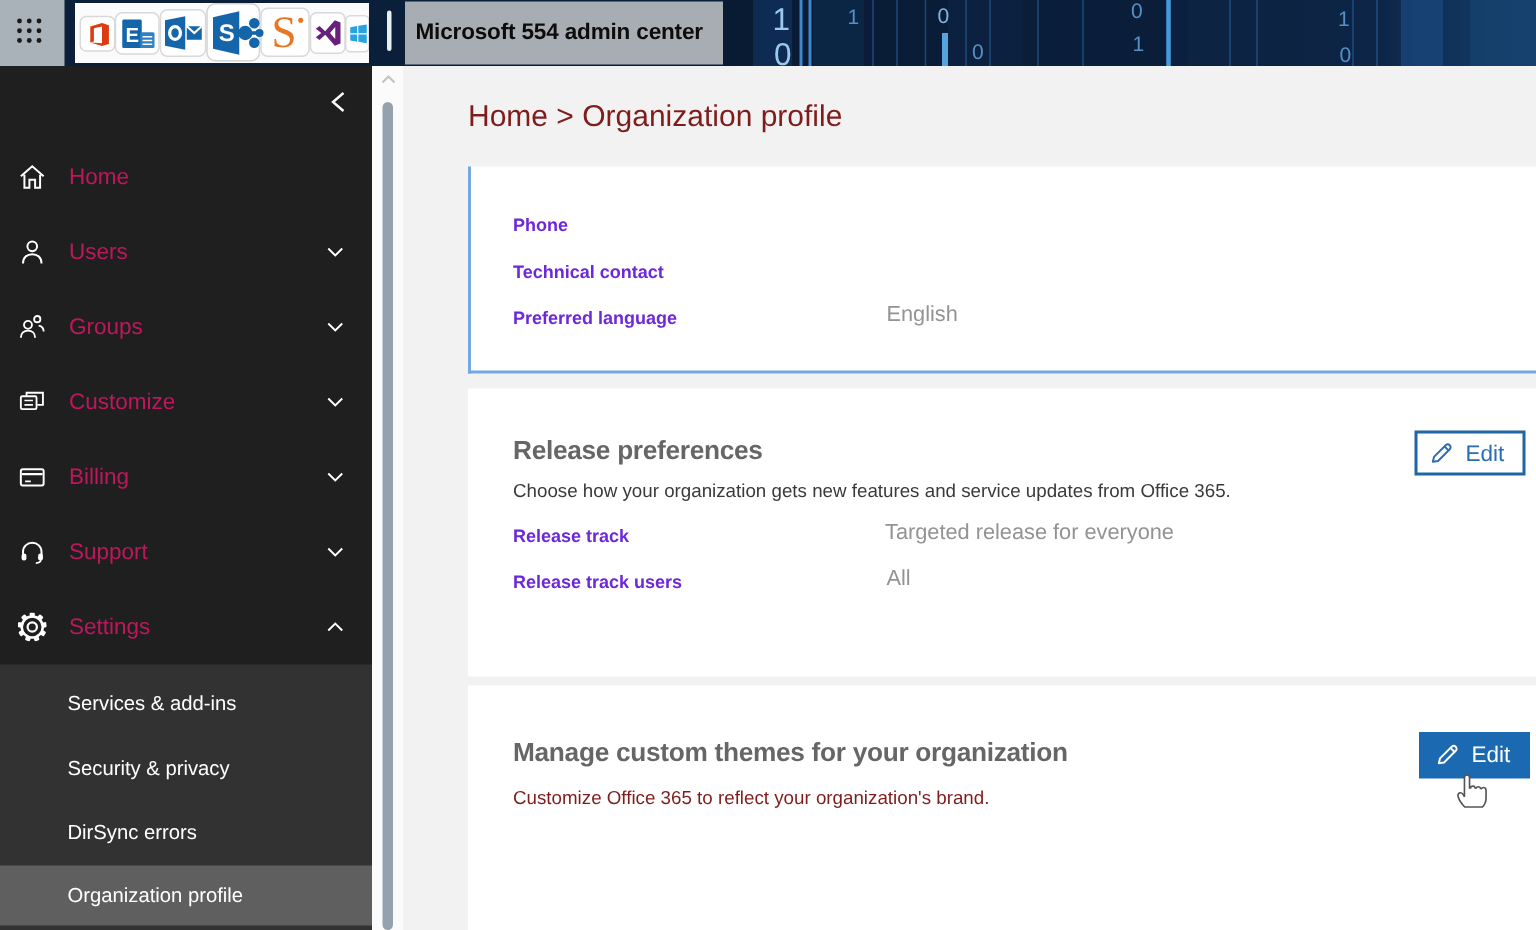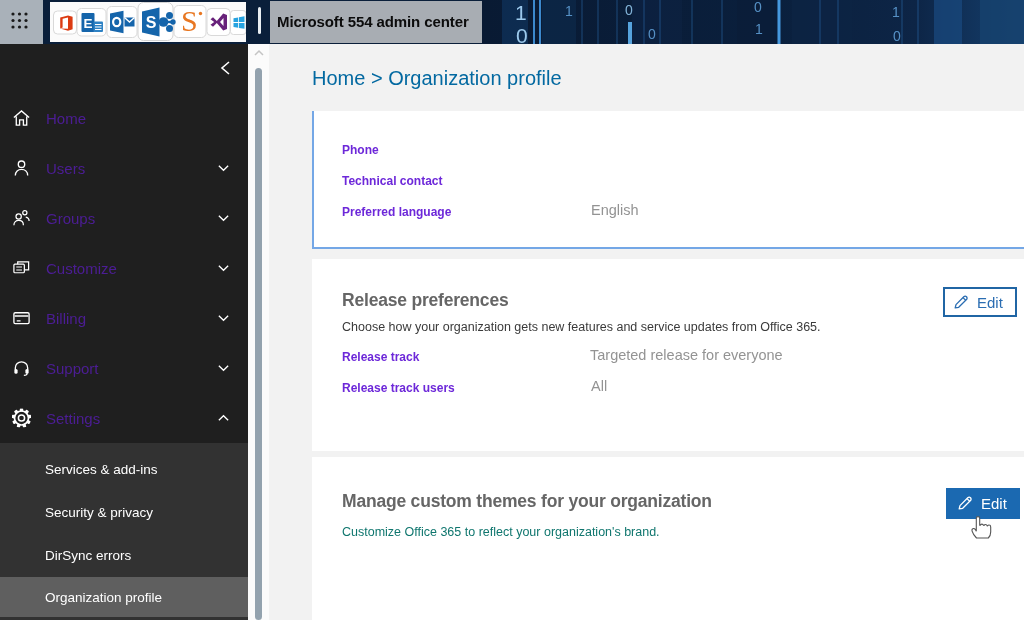--- a/index.html
+++ b/index.html
@@ -1,16 +1,16 @@
 <!DOCTYPE html>
 <html><head><meta charset="utf-8"><style>
 *{margin:0;padding:0;box-sizing:border-box}
 html,body{width:1024px;height:620px;overflow:hidden;font-family:"Liberation Sans",sans-serif;background:#f2f2f2}
 .abs{position:absolute}
-.navitem{position:absolute;left:0;width:248px;height:40px;color:#4c1d95;font-size:15px}
+.navitem{position:absolute;left:0;width:248px;height:40px;color:#be185d;font-size:15px}
 .navlabel{position:absolute;left:46px;top:50%;transform:translateY(-50%)}
 .navicon{position:absolute;left:12px;top:50%;transform:translateY(-50%);width:19px;height:19px}
 .chev{position:absolute;right:18px;top:50%;transform:translateY(-50%);width:13px;height:13px}
 .subitem{position:absolute;left:0;width:280px;height:40px;color:#fff;font-size:13.5px}
 .sublabel{position:absolute;left:45px;top:50%;transform:translateY(-50%)}
 .lbl{font-weight:bold;font-size:12px;color:#6d28d9}
 .val{font-size:14.5px;color:#939393}
 </style></head>
 <body>
 
@@ -249,21 +249,21 @@
   </div>
 
 <div class="abs" style="left:248px;top:44px;width:21px;height:576px;background:#fbfbfb"></div>
 <svg class="abs" style="left:254px;top:49px" width="10" height="8" viewBox="0 0 10 8">
     <path d="M1 6 L5 2 L9 6" fill="none" stroke="#c4c4c4" stroke-width="1.5"></path>
   </svg>
 <div class="abs" style="left:255px;top:68px;width:7px;height:552px;background:#93a2ae;border-radius:4px"></div>
 
 <div class="abs" style="left:269px;top:44px;width:755px;height:576px;background:#f2f2f2"></div>
 
-<div class="abs" style="left:312px;top:67px;font-size:20px;color:#0369a1">Home &gt; Organization profile</div>
+<div class="abs" style="left:312px;top:67px;font-size:20px;color:#7f1d1d">Home &gt; Organization profile</div>
 
 <div class="abs" style="left:312px;top:111px;width:714px;height:138px;background:#fff;border:2px solid #74a7e6;border-right:none;border-top:none"></div>
 <div class="abs lbl" style="left:342px;top:143px">Phone</div>
 <div class="abs lbl" style="left:342px;top:174px">Technical contact</div>
 <div class="abs lbl" style="left:342px;top:205px">Preferred language</div>
 <div class="abs val" style="left:591px;top:202px">English</div>
 
 <div class="abs" style="left:312px;top:259px;width:712px;height:192px;background:#fff"></div>
 <div class="abs" style="left:342px;top:290px;font-size:17.5px;font-weight:bold;color:#666;letter-spacing:-0.2px">Release preferences</div>
 <div class="abs" style="left:342px;top:320px;font-size:12.5px;color:#3a3a3a">Choose how your organization gets new features and service updates from Office 365.</div>
@@ -274,21 +274,21 @@
 
 <div class="abs" style="left:943px;top:287px;width:74px;height:30px;background:#fff;border:2px solid #2065a4"></div>
 <svg class="abs" style="left:952px;top:293px" width="18" height="18" viewBox="0 0 18 18">
     <path d="M3.2 14.8 L4 11.6 L11.8 3.8 A1.9 1.9 0 0 1 14.5 6.5 L6.7 14.3 L3.2 14.8 Z" fill="none" stroke="#2a6db2" stroke-width="1.3" stroke-linejoin="round"></path>
     <path d="M11 4.6 L13.7 7.3" stroke="#2a6db2" stroke-width="1.3"></path>
   </svg>
 <div class="abs" style="left:977px;top:294px;font-size:15px;color:#2a6db2">Edit</div>
 
 <div class="abs" style="left:312px;top:457px;width:712px;height:163px;background:#fff"></div>
 <div class="abs" style="left:342px;top:491px;font-size:17.5px;font-weight:bold;color:#666;letter-spacing:-0.2px">Manage custom themes for your organization</div>
-<div class="abs" style="left:342px;top:525px;font-size:12.5px;color:#0f766e">Customize Office 365 to reflect your organization's brand.</div>
+<div class="abs" style="left:342px;top:525px;font-size:12.5px;color:#7f1d1d">Customize Office 365 to reflect your organization's brand.</div>
 
 <div class="abs" style="left:946px;top:488px;width:74px;height:31px;background:#1b69b1"></div>
 <svg class="abs" style="left:956px;top:494px" width="18" height="18" viewBox="0 0 18 18">
     <path d="M3.2 14.8 L4 11.6 L11.8 3.8 A1.9 1.9 0 0 1 14.5 6.5 L6.7 14.3 L3.2 14.8 Z" fill="none" stroke="#fff" stroke-width="1.3" stroke-linejoin="round"></path>
     <path d="M11 4.6 L13.7 7.3" stroke="#fff" stroke-width="1.3"></path>
   </svg>
 <div class="abs" style="left:981px;top:495px;font-size:15px;color:#fff">Edit</div>
 
 <svg class="abs" style="left:968px;top:507px" width="24" height="34" viewBox="0 0 24 34">
   <path d="M8.5 31 C7 29.5 4.6 26 4.1 24.2 C3.6 22.5 4.5 21.4 5.8 21.5 C6.7 21.6 7.3 22.2 7.8 23.2 L8.3 24.2 L8.3 11.5 C8.3 10.4 9 9.6 10 9.6 C11 9.6 11.7 10.4 11.7 11.5 L11.7 18.3 L12.3 18.3 C12.5 17.6 13.1 17.1 13.9 17.1 C14.7 17.1 15.3 17.6 15.5 18.3 L16 18.4 C16.3 17.8 16.8 17.5 17.5 17.5 C18.3 17.5 18.9 18 19.1 18.7 L19.6 18.8 C19.9 18.3 20.4 18 21 18 C22 18 22.7 18.8 22.7 19.9 L22.7 25 C22.7 28 21.5 29.8 20.3 31 Z" fill="#fff" stroke="#555" stroke-width="1.1"></path>

